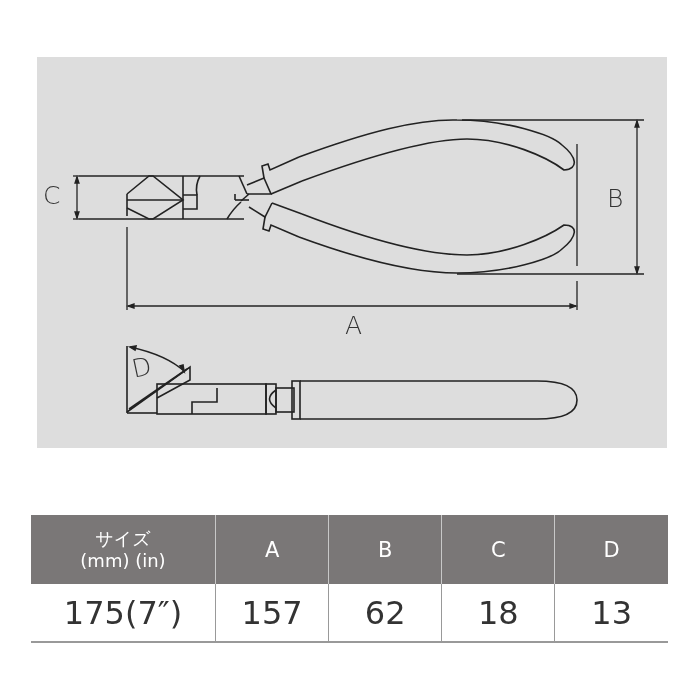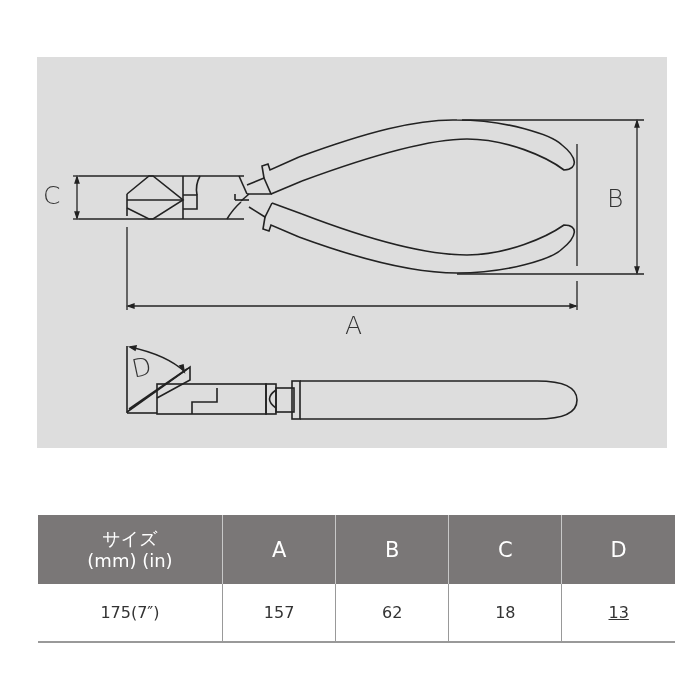--- a/index.html
+++ b/index.html
@@ -1,26 +1,26 @@
 <!DOCTYPE html>
 <html><head>
 <meta charset="utf-8">
 <style>
   html, body { margin:0; padding:0; background:#ffffff; }
   body { width:700px; height:700px; position:relative; overflow:hidden; font-family:"DejaVu Sans", sans-serif; }
   .panel { position:absolute; left:37px; top:57px; width:630px; height:391px; background:#dddddd; }
   .panel svg { position:absolute; left:0; top:0; }
   .dim-label { position:absolute; font-size:25px; color:#333; font-weight:300; font-family:"DejaVu Sans", sans-serif; }
-  table.spec { position:absolute; left:38px; top:515px; width:637px; border-collapse:collapse; table-layout:fixed; }
+  table.spec { position:absolute; left:31px; top:515px; width:637px; border-collapse:collapse; table-layout:fixed; }
   table.spec th { background:#7a7777; color:#fff; font-weight:normal; height:67px; font-size:21px; border-right:1px solid #c8c8c8; }
   table.spec th.first { font-size:18px; line-height:22px; }
   table.spec th:last-child { border-right:none; }
-  table.spec td { background:#fff; color:#333; text-align:center; height:55px; font-size:16px; border-right:1px solid #999; border-bottom:2px solid #999; }
+  table.spec td { background:#fff; color:#333; text-align:center; height:55px; font-size:32px; border-right:1px solid #999; border-bottom:2px solid #999; }
   table.spec td:first-child { border-left:none; }
-  table.spec td:last-child { border-right:none;text-decoration:underline; }
+  table.spec td:last-child { border-right:none; }
   .col0 { width:182px; }
 </style>
 </head>
 <body>
 
 <div class="panel">
   <svg width="630" height="391" viewBox="0 0 630 391" fill="none" stroke="#222" stroke-width="1.6">
 
     <g>
 

